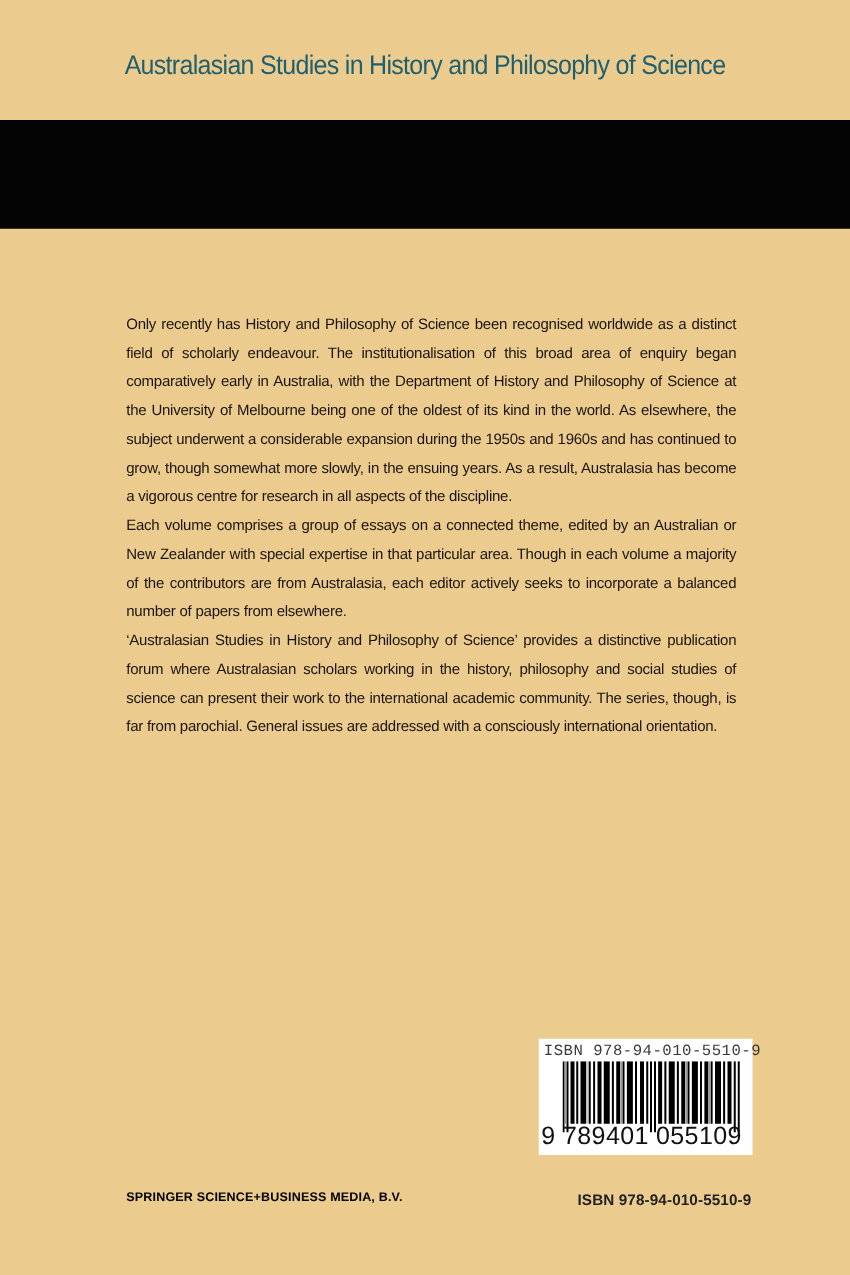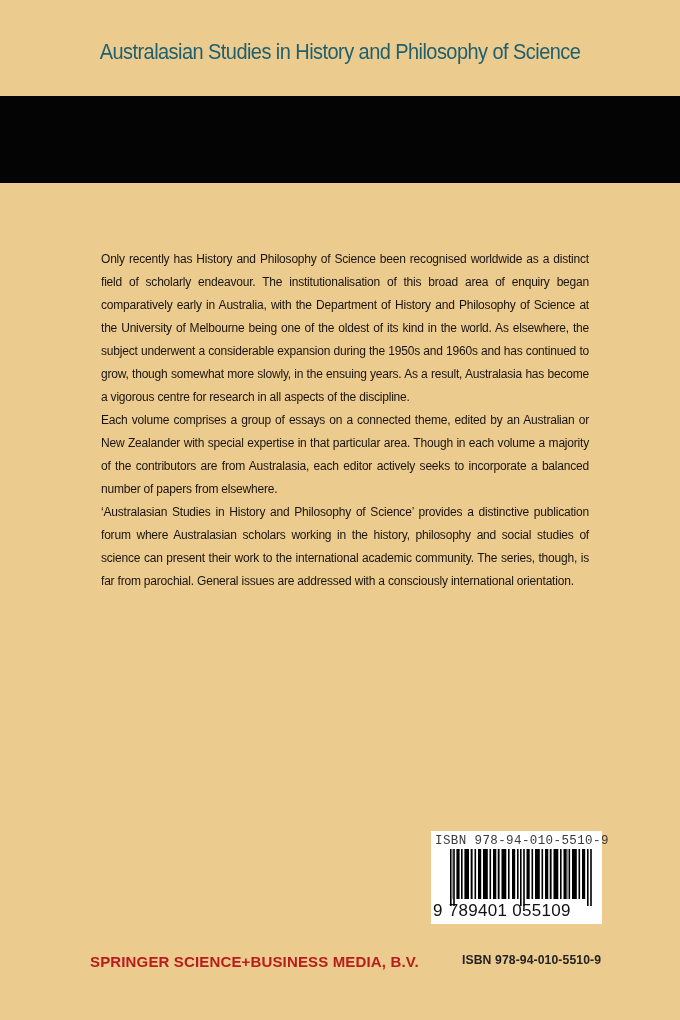--- a/index.html
+++ b/index.html
@@ -75,36 +75,36 @@
       top: 18px;
       left: 19px;
       width: 144px;
       height: 57px;
     }
     .barcode-digits {
       position: absolute;
       bottom: 3px;
       left: 2px;
       font-family: "Liberation Sans", sans-serif;
-      font-size: 17px;
+      font-size: 20px;
       color: #111;
       white-space: nowrap;
       letter-spacing: 0.3px;
     }
     .barcode-digits span.first {
       margin-right: 6px;
     }
     .publisher {
       position: absolute;
       top: 953px;
-      left: 90px;
-      font-size: 15px;
+      left: 101px;
+      font-size: 10px;
       font-weight: bold;
       letter-spacing: 0.15px;
-      color: #b91c1c;
+      color: #000000;
     }
     .isbn-footer {
       position: absolute;
       top: 953px;
       left: 462px;
       font-size: 12.2px;
       font-weight: bold;
       color: #222;
       letter-spacing: 0.1px;
     }

